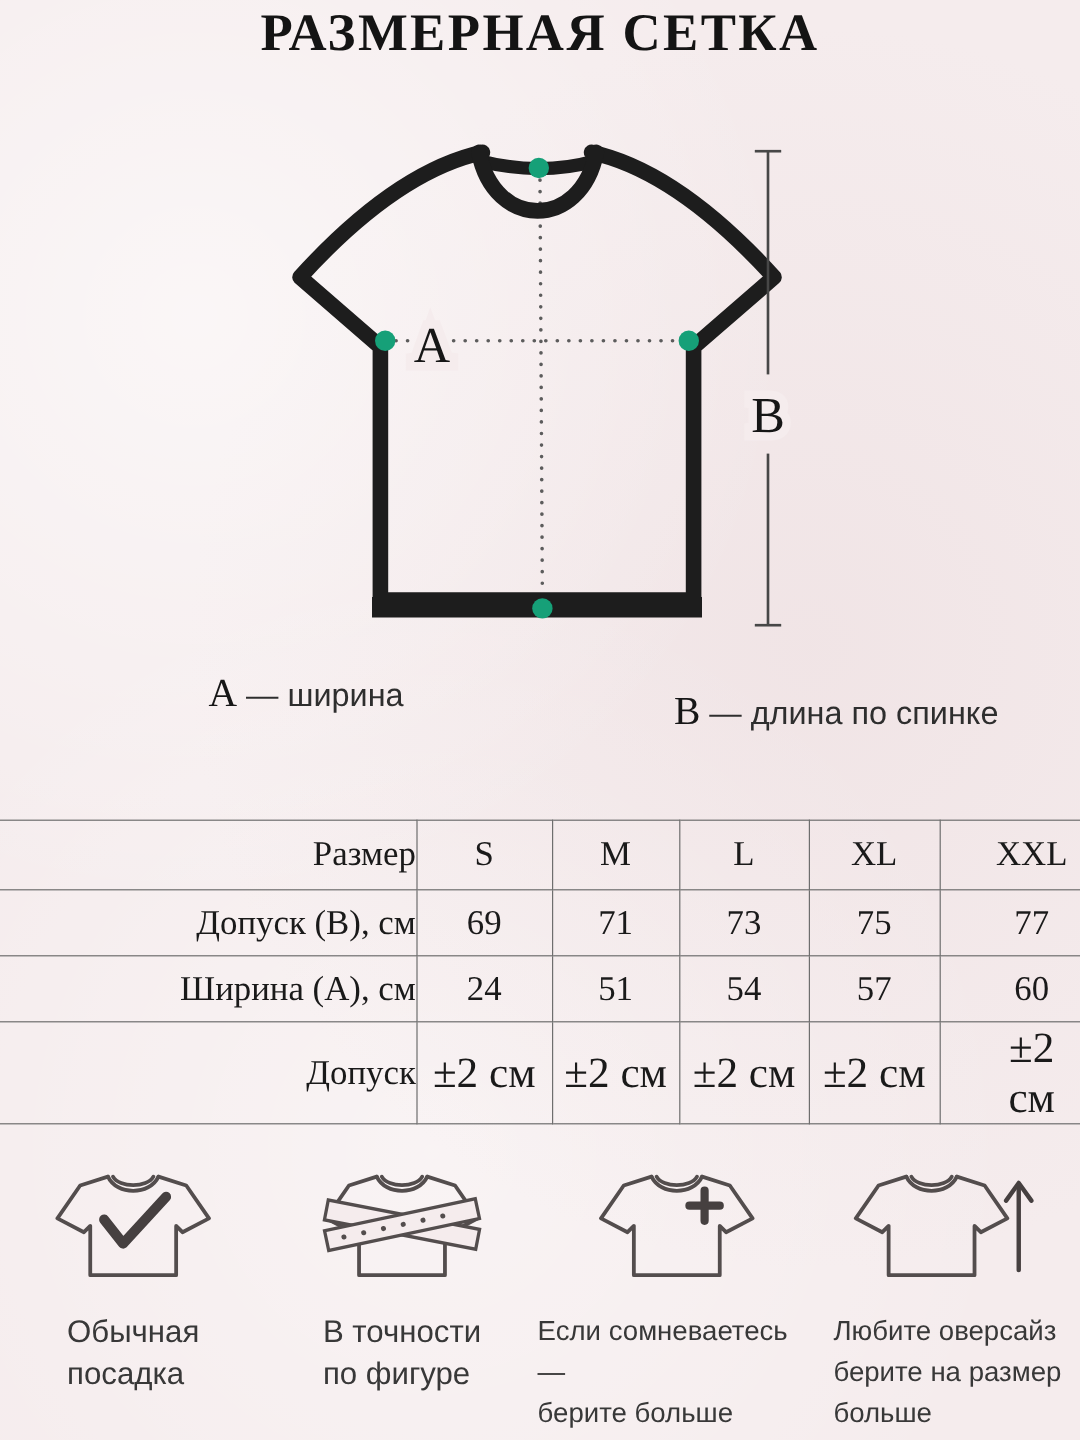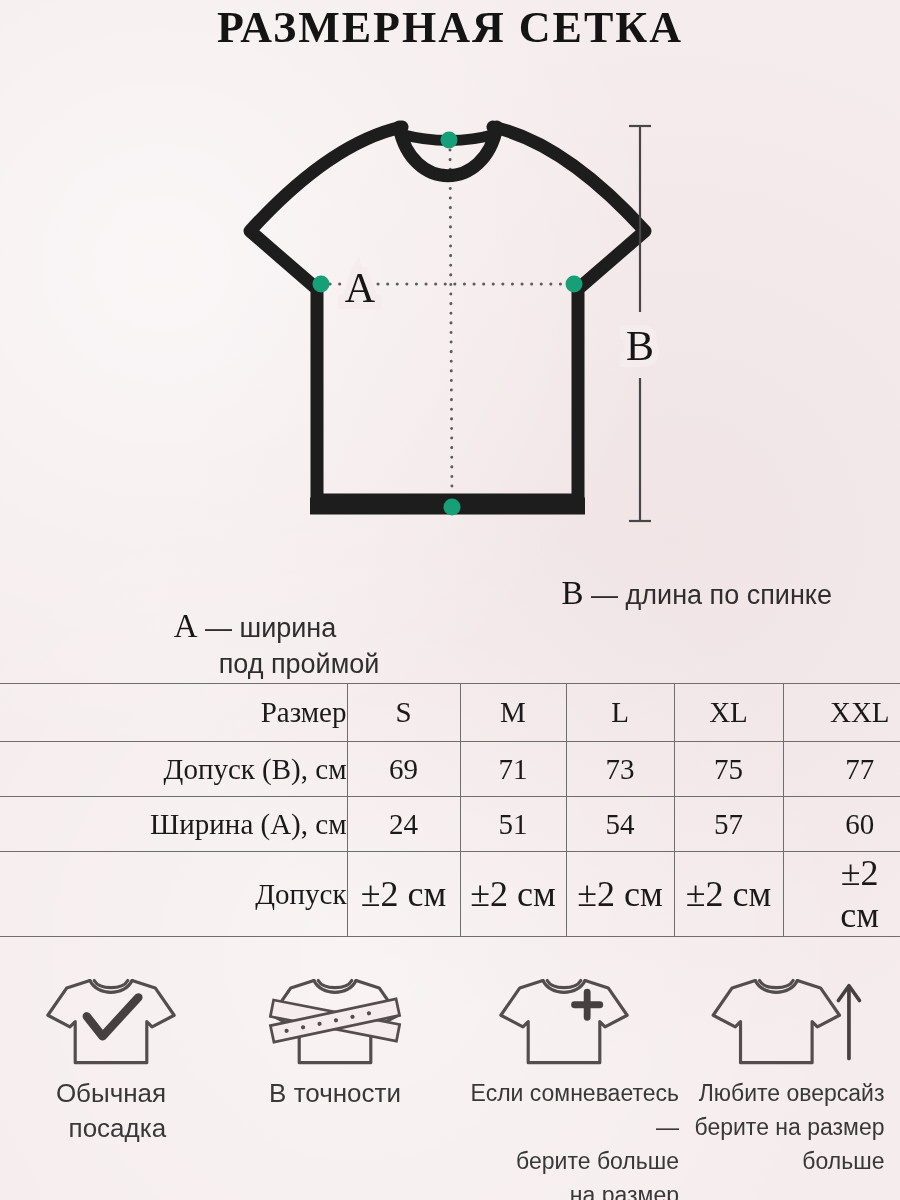--- a/index.html
+++ b/index.html
@@ -18,40 +18,40 @@
   }
   .title{
     position:absolute;top:2px;left:0;width:900px;text-align:center;
     font-family:"Liberation Serif", serif;font-size:44px;font-weight:600;
     letter-spacing:2px;color:#141414;
   }
   #diagram-svg{position:absolute;left:0;top:0;}
   .svg-label{font-family:"Liberation Serif", serif;font-size:42px;fill:#161616;
     paint-order:stroke;stroke:#f5eced;stroke-width:14px;}
   
-  .legend-a{position:absolute;left:115px;top:608px;width:280px;text-align:center;}
+  .legend-a{position:absolute;left:115px;top:560px;width:280px;text-align:center;}
   .legend-b{position:absolute;left:432px;top:575px;width:400px;text-align:right;}
   .legend-line{font-size:27px;color:#2e2e2e;line-height:36px;white-space:nowrap;}
   .legend-letter{font-family:"Liberation Serif", serif;font-size:33px;color:#161616;}
   .legend-a .l2{position:relative;left:44px;}
   
   .size-table{position:absolute;top:683px;left:0;width:900px;border-collapse:collapse;
     font-family:"Liberation Serif", serif;font-size:29px;color:#1a1a1a;table-layout:fixed;}
   .size-table td{border:1.6px solid #6e6e6e;text-align:center;padding:0;}
   .size-table tr{height:55px;}
   .size-table tr:first-child{height:58px;}
   .size-table td:first-child{border-left:none;text-align:right;padding-left:30px;}
   .size-table td:last-child{border-right:none;padding-left:36px;}
   .size-table .tol{font-size:36px;}
   
   .fit-grid{position:absolute;top:958px;left:0;width:900px;display:grid;
     grid-template-columns:222px 226px 231px 221px;}
   .fit-cell{display:flex;flex-direction:column;align-items:center;}
   .fit-icon{margin-top:12px;}
-  .fit-caption{margin-top:6px;text-align:right;color:#383838;}
+  .fit-caption{margin-top:22px;text-align:left;color:#383838;}
   .cap-lg{font-size:26px;line-height:35px;}
   .cap-sm{font-size:23px;line-height:34px;}
   .icon-stroke{stroke:#534d4d;stroke-width:3;fill:none;stroke-linejoin:round;stroke-linecap:round;}
 </style>
 </head>
 <body>
 
 <div id="stage">
 
   <div class="title">РАЗМЕРНАЯ СЕТКА</div>
@@ -78,21 +78,20 @@
 
     <circle cx="449" cy="140" r="8.5" fill="#16a078"></circle>
     <circle cx="321" cy="284" r="8.5" fill="#16a078"></circle>
     <circle cx="574" cy="284" r="8.5" fill="#16a078"></circle>
     <circle cx="452" cy="507" r="8.5" fill="#16a078"></circle>
   </svg>
 
   <div class="legend-a">
     <div class="legend-line"><span class="legend-letter">A</span>
       <span>— ширина</span></div>
-    <div class="legend-line l2">под проймой</div>
   </div>
   <div class="legend-b">
     <div class="legend-line"><span class="legend-letter">B</span>
       <span>— длина по спинке</span></div>
   </div>
 
   <table class="size-table">
     <colgroup>
       <col style="width:347px">
         <col style="width:113px">
@@ -171,20 +170,21 @@
               <circle cx="44" cy="48" r="2"></circle>
               <circle cx="60" cy="48" r="2"></circle>
             <circle cx="76" cy="48" r="2"></circle>
               <circle cx="92" cy="48" r="2"></circle>
               <circle cx="108" cy="48" r="2"></circle>
           </g>
         </g>
       </svg>
       <div class="fit-caption cap-lg">
         <div>В точности</div>
+        <div>по фигуре</div>
       </div>
     </div>
 
     <div class="fit-cell">
       <svg class="fit-icon" width="160" height="100" viewBox="0 0 150 95">
         <g class="icon-stroke">
           <path d="M55 10 L33 17 L15 43 L36 54 L41 49 L41 88 L109 88 L109 49 L114 54 L135 43 L117 17 L95 10"></path>
           <path d="M55 10 C62 25 88 25 95 10"></path>
           <path d="M59 10 C64 19 86 19 91 10"></path>
         </g>

